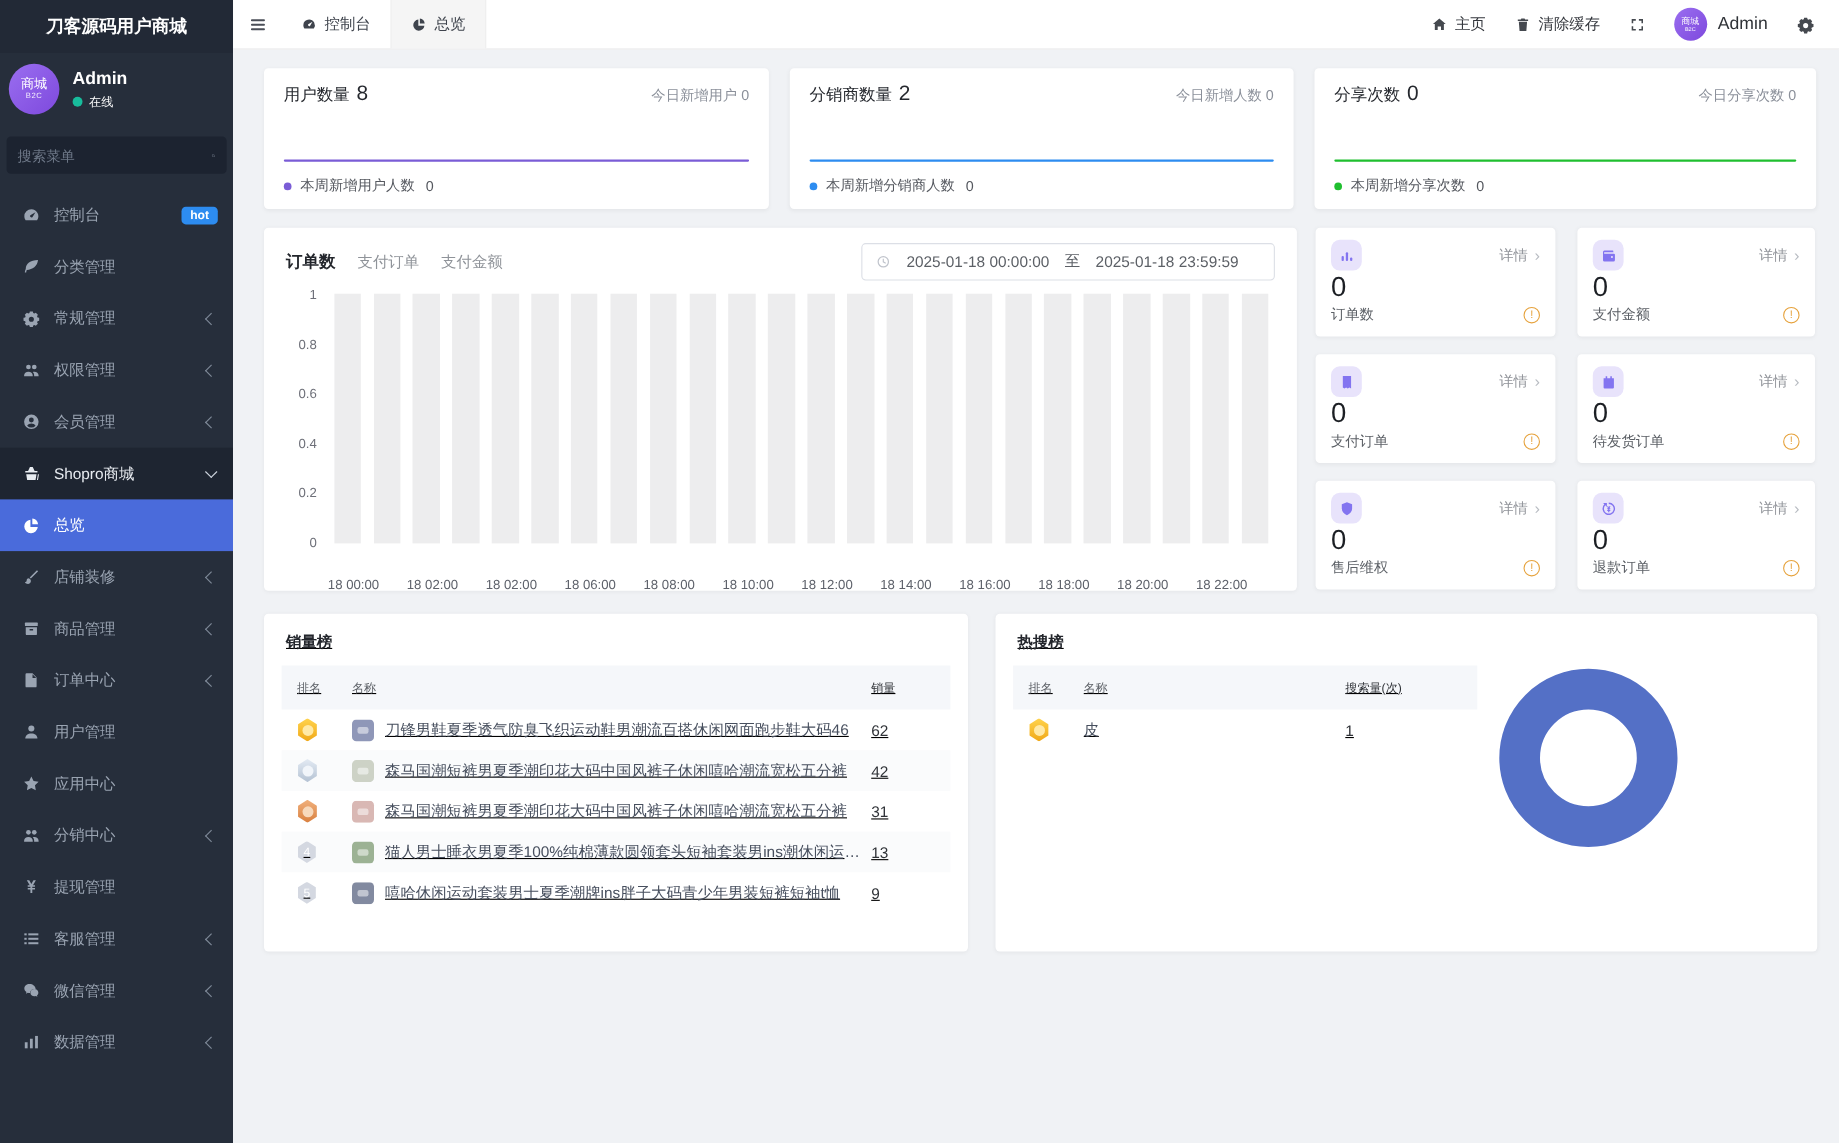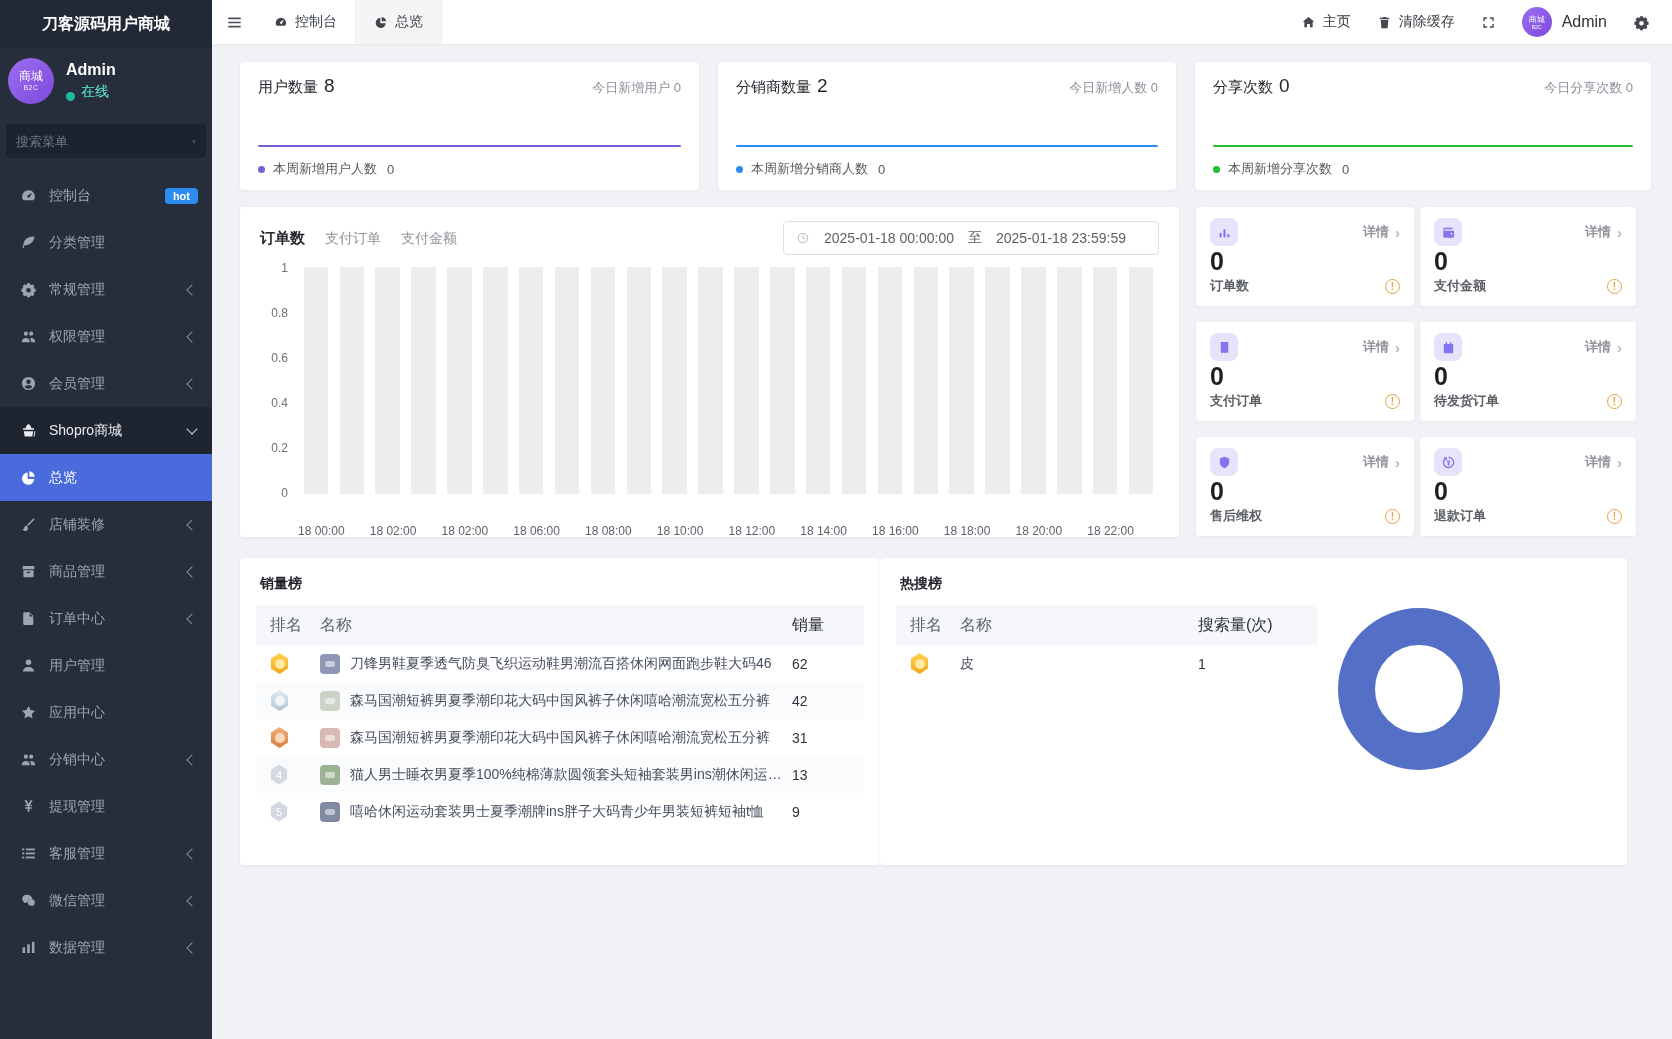--- a/index.html
+++ b/index.html
@@ -11,21 +11,21 @@
     background:#262e3b; color:#9aa4b2; }
   .logo { height:48px; display:flex; align-items:center; justify-content:center;
     color:#fff; font-size:16px; font-weight:bold; background:#222936; }
   .profile { display:flex; align-items:center; gap:12px; padding:10px 10px 12px 8px; }
   .avatar { width:46px; height:46px; border-radius:50%; flex:none;
     background:linear-gradient(135deg,#9a6ef0,#7e49dd);
     display:flex; flex-direction:column; align-items:center; justify-content:center; color:#fff; }
   .avatar .av-main { font-size:12px; line-height:13px; }
   .avatar .av-sub { font-size:7px; line-height:9px; opacity:.9; letter-spacing:.5px; }
   .profile .p-name { color:#fff; font-size:16px; font-weight:bold; }
-  .profile .p-status { display:flex; align-items:flex-end; gap:6px; font-size:14px; color:#5eead4; margin-top:4px; }
+  .profile .p-status { display:flex; align-items:center; gap:6px; font-size:11px; color:#ffffff; margin-top:4px; }
   .p-dot { width:9px; height:9px; border-radius:50%; background:#18bc9c; }
   .search-box { margin:8px 6px 14px 6px; height:34px; background:#1c2330; border-radius:4px;
     display:flex; align-items:center; padding:0 10px; }
   .search-box input { flex:1; background:transparent; border:none; outline:none;
     color:#cfd5de; font-size:13px; font-family:inherit; }
   .search-box input::placeholder { color:#6d7787; }
   .search-box svg { width:15px; height:15px; fill:#8b94a3; }
 
   .menu { }
   .menu-item { height:47px; display:flex; align-items:center; padding:0 14px 0 20px;
@@ -101,43 +101,43 @@
     color:#6e7079; font-size:12px; }
   .bars { display:flex; height:227px; align-items:flex-end; }
   .bar-slot { flex:1; display:flex; justify-content:center; align-items:flex-end; height:100%; }
   .bar { width:68%; height:100%; background:#ededee; }
   .xlabels { display:flex; margin-top:9px; }
   .xcell { flex:1; display:flex; }
   .xcell span { display:block; width:50%; text-align:center; font-size:12px;
     color:#5e626b; white-space:nowrap;margin-top:21px; }
 
   .kpi-grid { width:456px; display:grid; grid-template-columns:218px 216px;
-    grid-auto-rows:99px; gap:16px 6px;font-weight:bold; }
+    grid-auto-rows:99px; gap:16px 20px; }
   .kpi-card { padding:11px 14px; display:flex; flex-direction:column; justify-content:space-between; }
   .kpi-top { display:flex; justify-content:space-between; align-items:center; }
   .kpi-icon { width:28px; height:28px; border-radius:8px; background:#e8e3fb; color:#8374f0;
     display:flex; align-items:center; justify-content:center; }
   .kpi-icon svg { width:15px; height:15px; fill:currentColor; }
   .kpi-detail { font-size:13px; color:#909399; cursor:pointer; display:flex; align-items:center; }
   .kpi-detail::after { content:"›"; font-size:15px; color:#b8bcc2; margin-left:6px; }
   .kpi-value { font-size:25px; color:#1c1f24; line-height:1; }
   .kpi-foot { display:flex; justify-content:space-between; align-items:center; }
   .kpi-label { font-size:13px; color:#5c6066; }
   .kpi-info { width:15px; height:15px; border:1px solid #e6a23c; color:#e6a23c; border-radius:50%;
     font-size:10px; line-height:13px; text-align:center; cursor:pointer; }
   .kpi-info::after { content:"!"; }
 
   
-  .row3 { display:flex; margin-top:21px; }
+  .row3 { display:flex; gap:25px; margin-top:21px;text-decoration:underline; }
   .rank-card { height:307px; padding:15px 16px; position:relative; }
   .sales-card { width:640px; }
   .hot-card { width:747px; }
   .rank-title { font-size:14px; font-weight:bold; color:#23262c; padding:2px 4px 12px; }
   .t-head, .t-row { display:flex; align-items:center; }
-  .t-head { background:#f5f7fa; height:40px; font-size:16px; color:#5c6066; }
+  .t-head { background:#f5f7fa; height:40px; font-size:11px; color:#5c6066; }
   .t-row { height:37px; font-size:14px; color:#474f5e; }
   .t-row:nth-child(even) { background:#fafbfc; }
   .c-rank { width:64px; padding-left:14px; display:flex; align-items:center; }
   .c-name { flex:1; display:flex; align-items:center; gap:10px; overflow:hidden; }
   .c-name .pname { white-space:nowrap; overflow:hidden; text-overflow:ellipsis; }
   .c-val { width:72px; color:#2f3237; }
   .hot-table { width:422px; }
   .hot-table .c-val { width:120px; }
   .medal { width:19px; height:21px; clip-path:polygon(50% 0,95% 26%,95% 74%,50% 100%,5% 74%,5% 26%);
     display:inline-flex; align-items:center; justify-content:center; }

